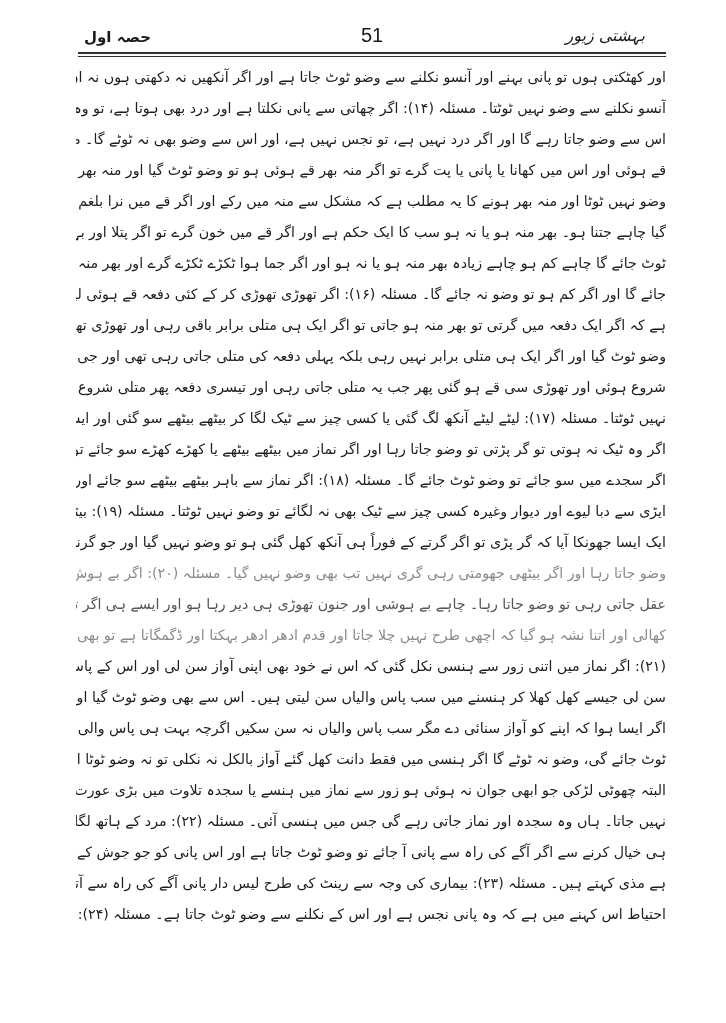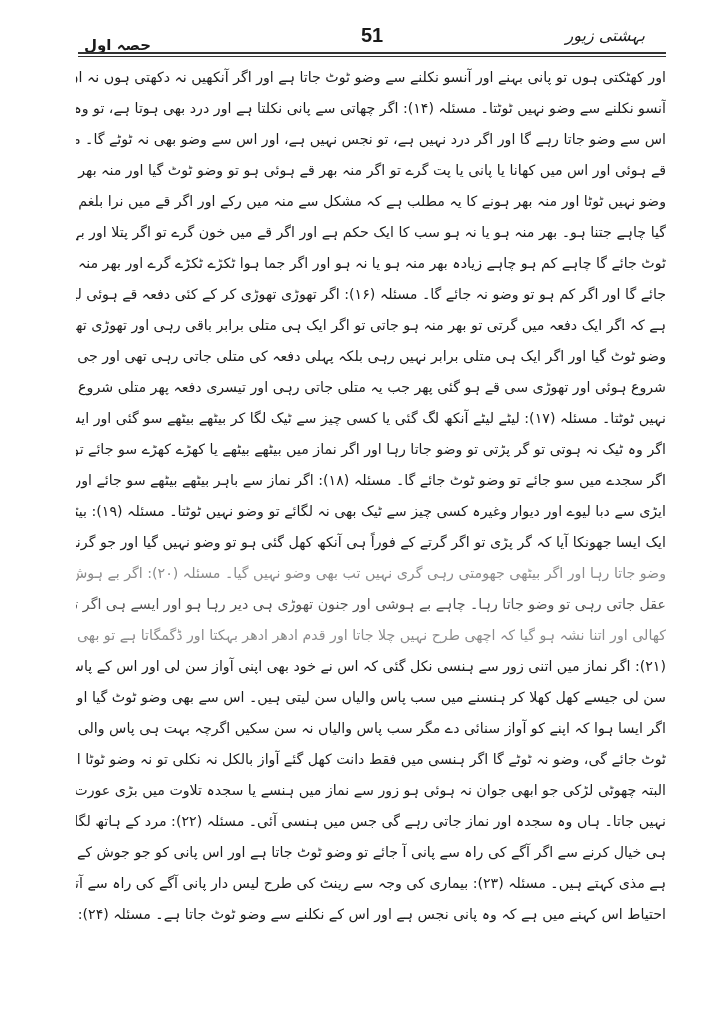--- a/index.html
+++ b/index.html
@@ -3,22 +3,22 @@
 <meta charset="utf-8">
 <style>
   html, body { margin: 0; padding: 0; }
   body {
     width: 726px; height: 1023px; background: #ffffff; position: relative; overflow: hidden;
     font-family: "DejaVu Sans", sans-serif; color: #1a1a1a;
   }
   .page { position: absolute; left: 0; top: 0; width: 726px; height: 1023px; }
   .header { position: absolute; left: 78px; top: 24px; width: 588px; height: 26px; }
   .hdr-book { position: absolute; right: 21px; top: 2px; font-size: 16px; font-style: italic; direction: rtl; }
-  .hdr-page { position: absolute; left: 0; right: 0; top: 0; text-align: center; font-family: "Liberation Sans", sans-serif; font-weight: bold; font-size: 20px; }
-  .hdr-part { position: absolute; left: 6px; top: 12px; font-size: 15px; font-weight: bold; direction: rtl; text-align: right; }
+  .hdr-page { position: absolute; left: 0; right: 0; top: 0; text-align: center; font-family: "Liberation Sans", sans-serif; font-weight: normal; font-size: 20px; }
+  .hdr-part { position: absolute; left: 6px; top: 4px; font-size: 15px; font-weight: bold; direction: rtl; text-align: right; }
   .rule { position: absolute; left: 78px; width: 588px; background: #333; }
   .rule.r1 { top: 52px; height: 2px; }
   .rule.r2 { top: 56px; height: 1px; }
   .body-text { position: absolute; left: 76px; top: 62px; width: 590px; }
   .line {
     height: 31px; line-height: 31px; direction: rtl; text-align: justify; text-align-last: justify;
     font-family: "DejaVu Sans", sans-serif; font-size: 14.2px; white-space: nowrap; overflow: hidden;
     color: #1c1c1c;
   }
   .line.last { text-align-last: right; }

